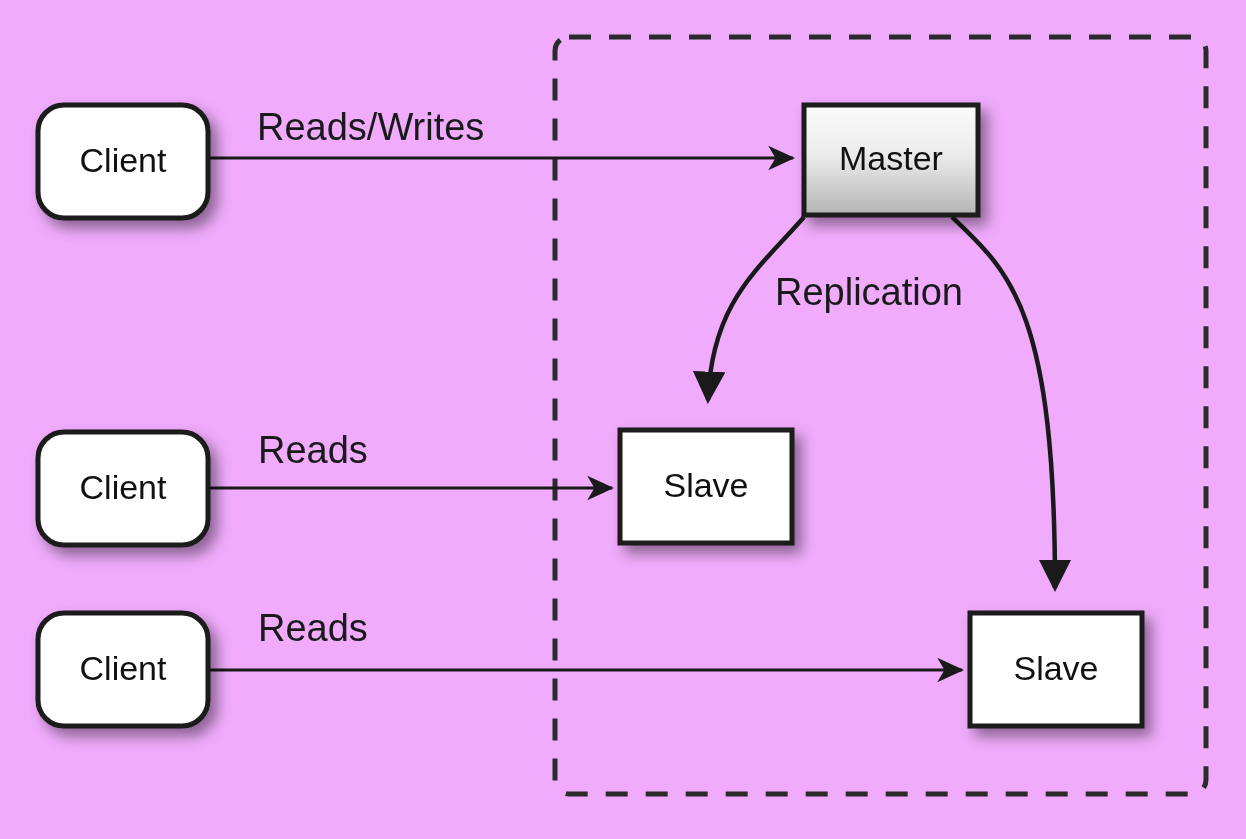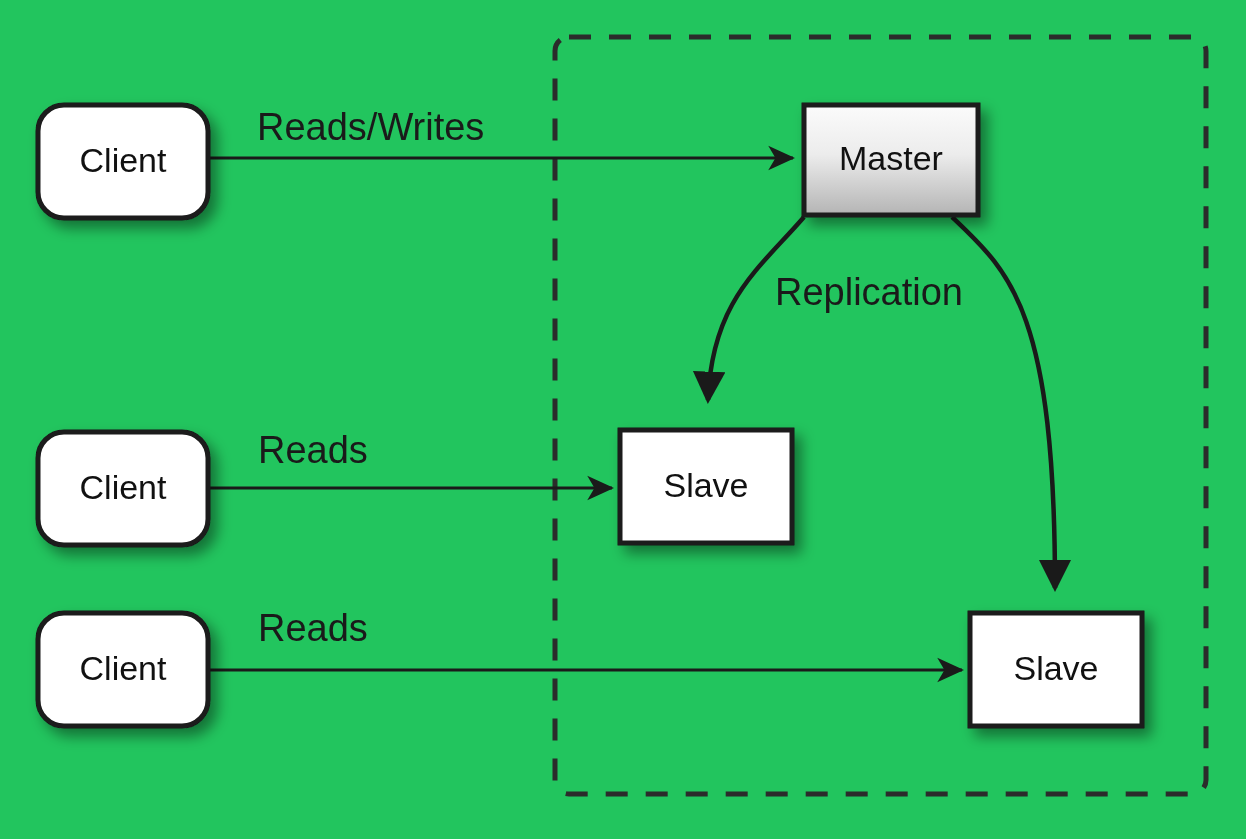--- a/index.html
+++ b/index.html
@@ -7,21 +7,21 @@
     padding: 0;
     background: #ffffff;
   }
   body {
     font-family: "Liberation Sans", sans-serif;
   }
   #diagram-root {
     position: relative;
     width: 1246px;
     height: 839px;
-    background: #22c55e;
+    background: #f0abfc;
     overflow: hidden;
   }
   #diagram-svg {
     position: absolute;
     left: 0;
     top: 0;
     width: 1246px;
     height: 839px;
   }
   .node-label {

